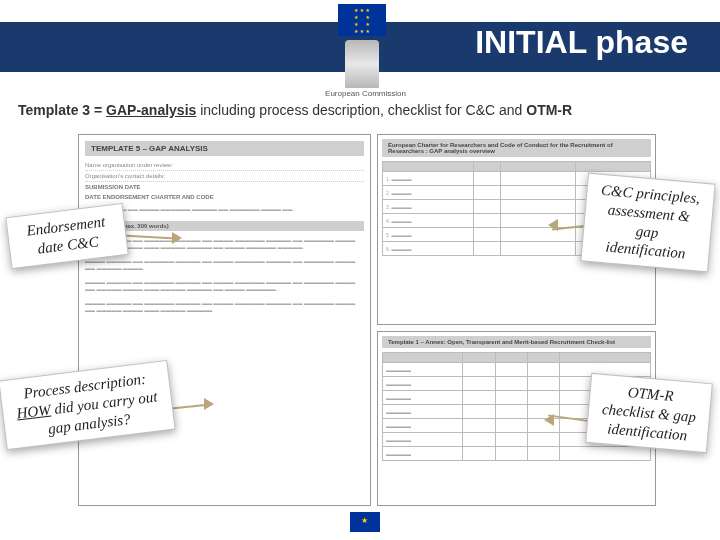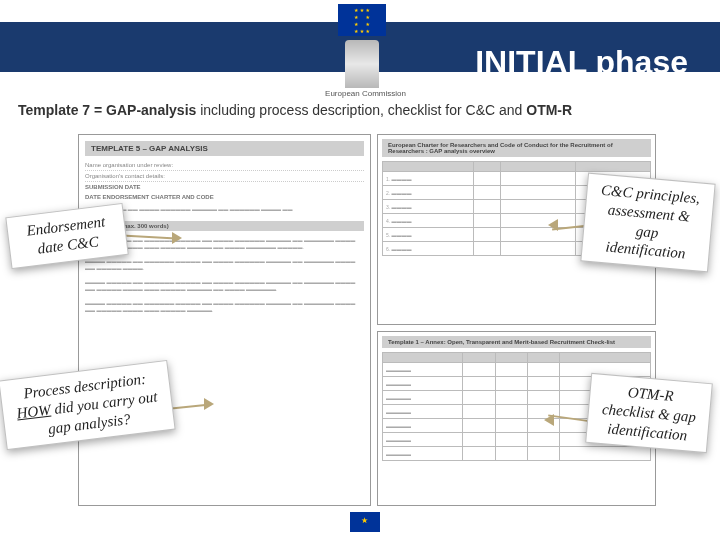--- a/index.html
+++ b/index.html
@@ -1,29 +1,29 @@
 <!DOCTYPE html>
 <html><head>
 <meta charset="utf-8">
 <style>
   * { margin: 0; padding: 0; box-sizing: border-box; }
   body { width: 720px; height: 540px; font-family: Arial, sans-serif; background: #fff; position: relative; overflow: hidden; }
   
   .header-band { position: absolute; top: 22px; left: 0; width: 720px; height: 50px; background: #1a3a6e; }
-  .header-title { position: absolute; top: 24px; right: 32px; color: #fff; font-size: 32px; font-weight: bold; margin-top: 20px; }
+  .header-title { position: absolute; top: 24px; right: 32px; color: #fff; font-size: 32px; font-weight: bold; }
   
   .ec-logo { position: absolute; top: 4px; left: 318px; width: 88px; height: 90px; text-align: right; }
   .flag { width: 48px; height: 32px; background: #003399; margin: 0 auto 4px; position: relative; }
   .flag::after { content: "★ ★ ★\A★     ★\A★     ★\A★ ★ ★"; white-space: pre; color: #FFCC00; font-size: 5px; line-height: 7px; position: absolute; top: 3px; left: 0; right: 0; text-align: center; }
   .grey-bar { width: 34px; height: 48px; background: linear-gradient(180deg, #b8b8b8, #e8e8e8 50%, #b8b8b8); margin: 0 auto; border-radius: 4px 4px 0 0; }
   .ec-text { font-size: 8px; color: #555; margin-top: 2px; line-height: 1.1; }
   
   .subtitle { position: absolute; top: 102px; left: 18px; font-size: 14px; color: #333; }
   .subtitle .bold { font-weight: bold; }
-  .subtitle .underline { }
+  .subtitle .underline { text-decoration: underline; }
   
   .doc-area { position: absolute; top: 134px; left: 78px; width: 578px; height: 372px; display: flex; gap: 6px; }
   .doc-left { flex: 1; border: 1px solid #999; background: #fff; padding: 6px; display: flex; flex-direction: column; }
   .doc-right { flex: 1; display: flex; flex-direction: column; gap: 6px; }
   .doc-right-top { flex: 1.1; border: 1px solid #999; background: #fff; padding: 4px; }
   .doc-right-bot { flex: 1; border: 1px solid #999; background: #fff; padding: 4px; }
   
   .doc-title-band { background: #cfcfcf; padding: 3px 6px; font-size: 8px; font-weight: bold; color: #444; margin-bottom: 4px; }
   .doc-line { font-size: 6px; color: #888; border-bottom: 1px dotted #ccc; padding: 2px 0; }
   .doc-para { font-size: 5px; color: #aaa; line-height: 1.4; margin: 4px 0; }
@@ -55,21 +55,21 @@
 <div class="header-title">INITIAL phase</div>
 
 <div class="ec-logo">
   <div class="flag"></div>
   <div class="grey-bar"></div>
   <div class="ec-text">European
 Commission</div>
 </div>
 
 <div class="subtitle">
-  <span class="bold">Template 7 = </span><span class="bold underline">GAP-analysis</span><span> including process description, checklist for C&amp;C and </span><span class="bold">OTM-R</span>
+  <span class="bold">Template 3 = </span><span class="bold underline">GAP-analysis</span><span> including process description, checklist for C&amp;C and </span><span class="bold">OTM-R</span>
 </div>
 
 <div class="doc-area">
   <div class="doc-left">
     <div class="doc-title-band">TEMPLATE 5 – GAP ANALYSIS</div>
     <div class="doc-line">Name organisation under review:</div>
     <div class="doc-line">Organisation's contact details:</div>
     <div class="doc-line" style="border:none; font-weight:bold; color:#777;">SUBMISSION DATE</div>
     <div class="doc-line" style="border:none; font-weight:bold; color:#777;">DATE ENDORSEMENT CHARTER AND CODE</div>
     <div class="doc-para">▬▬▬ ▬▬▬▬▬ ▬▬ ▬▬▬▬ ▬▬▬▬▬▬ ▬▬▬▬▬ ▬▬ ▬▬▬▬▬▬ ▬▬▬▬ ▬▬</div>

